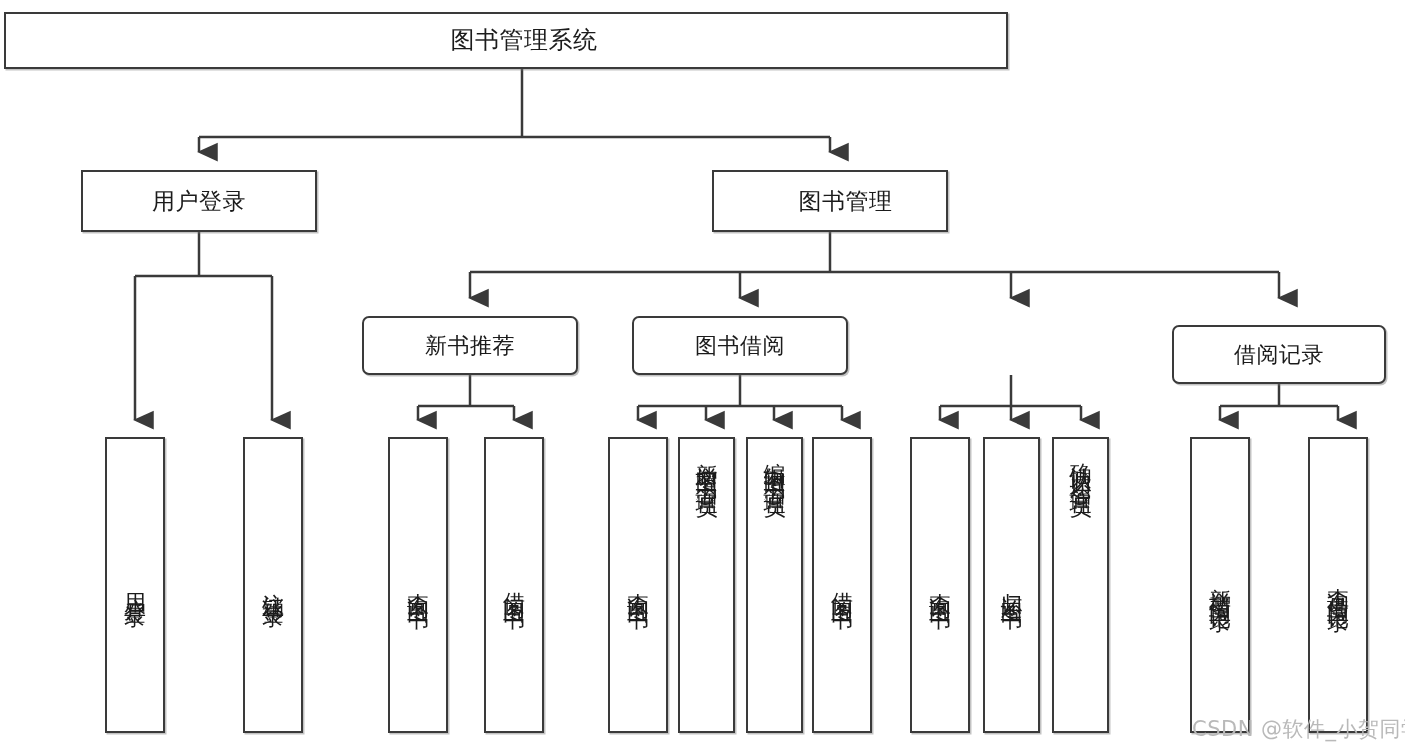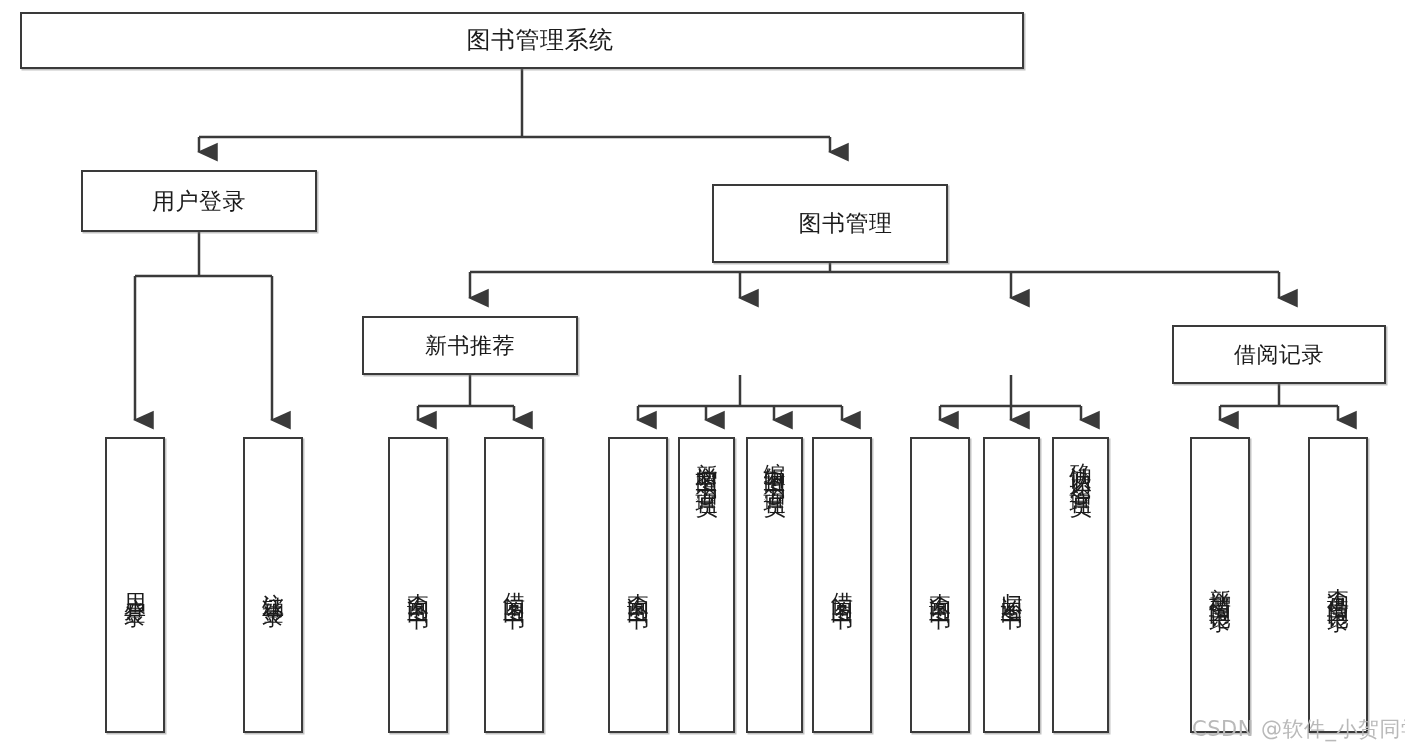--- a/index.html
+++ b/index.html
@@ -37,20 +37,21 @@
     color: #1b1b1b;
   }
   .node.root {
     font-size: 24px;
   }
   .node.level2 {
     font-size: 23px;
   }
   .node.level3 {
     font-size: 22px;
+    border-radius: 7px;
   }
   .node.leaf {
     font-size: 22px;
     align-items: flex-start;
     justify-content: center;
     padding-top: 6px;
   }
   .node .label {
     line-height: 1.08;
     letter-spacing: 0.5px;
@@ -124,34 +125,37 @@
       <path d="M 1011 406 L 1011 420" marker-end="url(#arrow)"></path>
       <path d="M 1081 406 L 1081 420" marker-end="url(#arrow)"></path>
 
       <path d="M 1279 375 L 1279 406"></path>
       <path d="M 1220 406 L 1338 406"></path>
       <path d="M 1220 406 L 1220 420" marker-end="url(#arrow)"></path>
       <path d="M 1338 406 L 1338 420" marker-end="url(#arrow)"></path>
     </g>
   </svg>
 
-  <div class="node root" id="node-root" style="left: 20px; top: 12px; width: 1004px; height: 57px; padding-left: 36px;">
+  <div class="node root" id="node-root" style="left: 4px; top: 12px; width: 1004px; height: 57px; padding-left: 36px;">
     <span class="label">图书管理系统</span>
   </div>
 
   <div class="node level2" id="node-l2-0" style="left: 81px; top: 170px; width: 236px; height: 62px;">
     <span class="label">用户登录</span>
   </div>
-  <div class="node level2" id="node-l2-1" style="left: 712px; top: 184px; width: 236px; height: 79px; padding-left: 31px;">
+  <div class="node level2" id="node-l2-1" style="left: 712px; top: 170px; width: 236px; height: 62px; padding-left: 31px;">
     <span class="label">图书管理</span>
   </div>
 
   <div class="node level3" id="node-l3-0" style="left: 362px; top: 316px; width: 216px; height: 59px;">
     <span class="label">新书推荐</span>
   </div>
+  <div class="node level3" id="node-l3-1" style="left: 632px; top: 316px; width: 216px; height: 59px;">
+    <span class="label">图书借阅</span>
+  </div>
   <div class="node level3" id="node-l3-3" style="left: 1172px; top: 325px; width: 214px; height: 59px;">
     <span class="label">借阅记录</span>
   </div>
 
   <div class="node leaf centered" id="node-leaf-0" style="left: 105px; top: 437px; width: 60px; height: 296px;">
     <span class="label">用户登录</span>
   </div>
   <div class="node leaf centered" id="node-leaf-1" style="left: 243px; top: 437px; width: 60px; height: 296px;">
     <span class="label">注销登录</span>
   </div>

